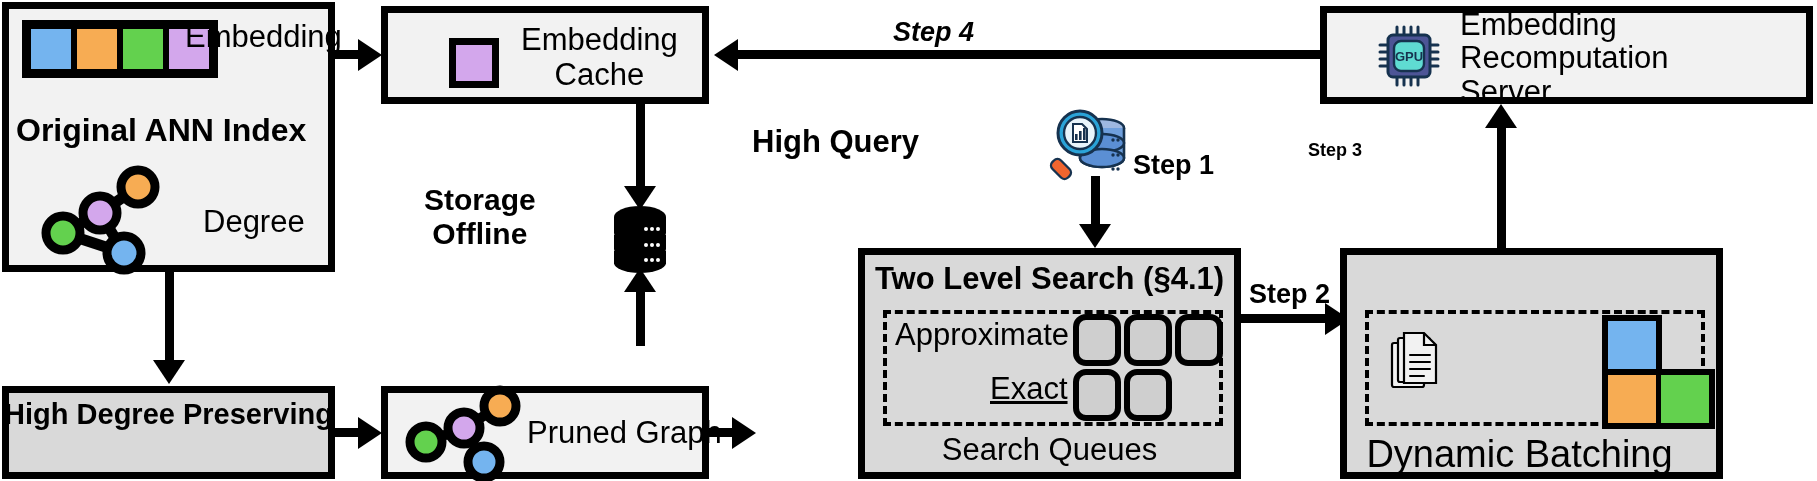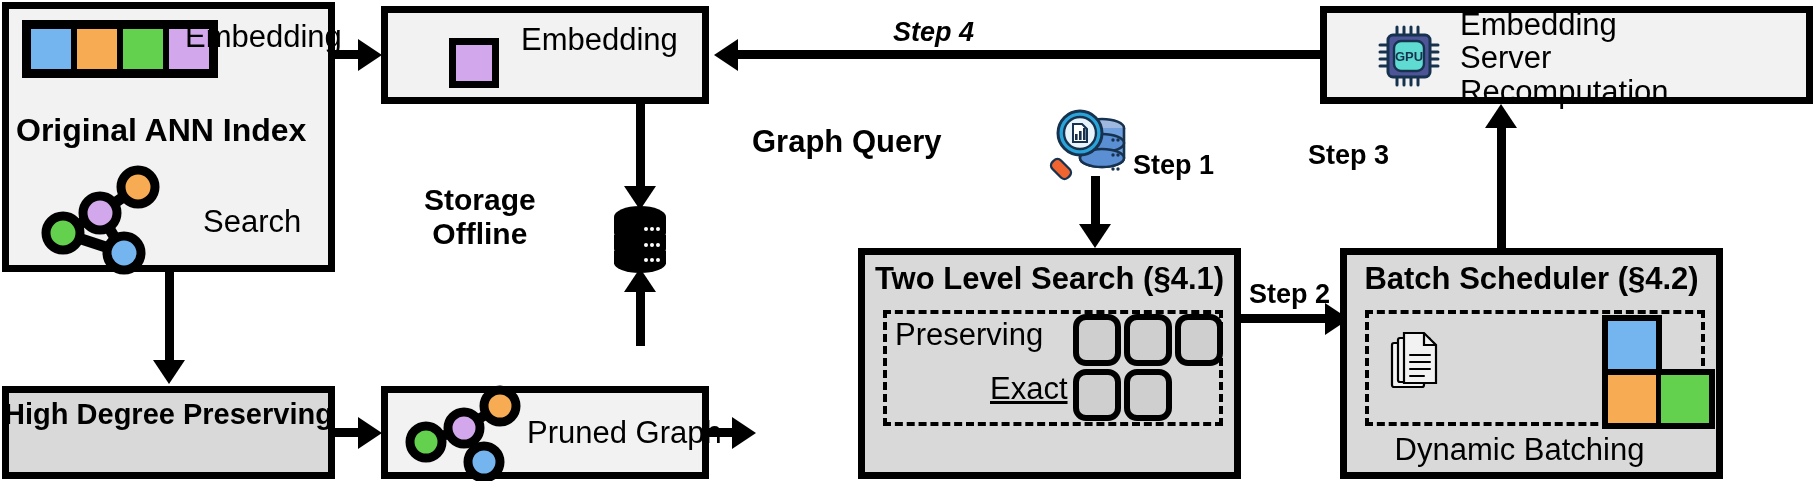--- a/index.html
+++ b/index.html
@@ -69,28 +69,29 @@
       <line x1="25" y1="68" x2="86" y2="88"></line>
     </g>
     <g stroke="#000" stroke-width="9">
       <circle cx="100" cy="22" r="17" fill="#f7ac53"></circle>
       <circle cx="62" cy="48" r="17" fill="#d3a7ec"></circle>
       <circle cx="25" cy="68" r="17" fill="#63d14e"></circle>
       <circle cx="86" cy="88" r="17" fill="#74b4ef"></circle>
     </g>
   </svg>
 
-  <div class="lbl" style="left:203px;top:205px;font-size:31px;">Search</div>
+  <div class="lbl" style="left:203px;top:205px;font-size:31px;">Degree</div>
 
   <div class="box" style="left:381px;top:6px;width:328px;height:98px;"></div>
 
   <div class="chip" style="left:449px;top:38px;width:50px;height:50px;background:#d3a7ec;"></div>
 
   <div class="lbl ctr" style="left:521px;top:23px;font-size:31px;">
     <div>Embedding</div>
+    <div>Cache</div>
   </div>
 
   <div class="ln hline" style="left:335px;top:50px;width:28px;"></div>
   <div class="arrow ar-right" style="left:358px;top:39px;"></div>
 
   <div class="lbl b ctr" style="left:424px;top:183px;font-size:30px;">
     <div>Storage</div>
     <div>Offline</div>
   </div>
 
@@ -149,21 +150,21 @@
   </svg>
 
   <div class="lbl" style="left:527px;top:416px;font-size:31px;">Pruned Graph</div>
 
   <div class="ln hline" style="left:335px;top:428px;width:28px;"></div>
   <div class="arrow ar-right" style="left:358px;top:417px;"></div>
 
   <div class="ln hline" style="left:709px;top:428px;width:28px;"></div>
   <div class="arrow ar-right" style="left:732px;top:417px;"></div>
 
-  <div class="lbl b" style="left:752px;top:125px;font-size:31px;">Graph Query</div>
+  <div class="lbl b" style="left:752px;top:125px;font-size:31px;">High Query</div>
 
   <svg style="position:absolute;left:1052px;top:103px;" width="80" height="78" viewBox="0 0 80 78">
     <g stroke="#16324f" stroke-width="2.6">
       <ellipse cx="50" cy="25" rx="22" ry="9" fill="#9fb8e0"></ellipse>
       <path d="M28 25 v30 a22 9 0 0 0 44 0 V25" fill="#6f9fdc"></path>
       <ellipse cx="50" cy="40" rx="22" ry="9" fill="#5b8fd4"></ellipse>
       <ellipse cx="50" cy="55" rx="22" ry="9" fill="#5b8fd4"></ellipse>
     </g>
     <g fill="#17324f">
       <circle cx="61" cy="37" r="1.7"></circle>
@@ -188,41 +189,41 @@
 
   <div class="ln vline" style="left:1091px;top:176px;height:54px;"></div>
   <div class="arrow ar-down" style="left:1079px;top:224px;"></div>
 
   <div class="box shaded" style="left:858px;top:248px;width:383px;height:231px;"></div>
 
   <div class="lbl b ctr" style="left:858px;top:262px;width:383px;font-size:31px;">Two Level Search (§4.1)</div>
 
   <div class="dashbox" style="left:883px;top:310px;width:340px;height:116px;"></div>
 
-  <div class="lbl" style="left:895px;top:318px;font-size:31px;">Preserving</div>
+  <div class="lbl" style="left:895px;top:318px;font-size:31px;">Approximate</div>
   <div class="slotrow" style="left:1073px;top:314px;">
     <div class="slot"></div>
     <div class="slot"></div>
     <div class="slot"></div>
   </div>
 
   <div class="lbl" style="left:990px;top:372px;font-size:31px;text-decoration:underline;">Exact</div>
   <div class="slotrow" style="left:1073px;top:369px;">
     <div class="slot"></div>
     <div class="slot"></div>
   </div>
 
+  <div class="lbl ctr" style="left:858px;top:433px;width:383px;font-size:31px;">Search Queues</div>
 
   <div class="lbl b" style="left:1249px;top:279px;font-size:27px;">Step 2</div>
   <div class="ln hline" style="left:1241px;top:314px;width:96px;"></div>
   <div class="arrow ar-right" style="left:1325px;top:303px;"></div>
 
   <div class="box shaded" style="left:1340px;top:248px;width:383px;height:231px;"></div>
 
-  <div class="lbl b ctr" style="left:1340px;top:262px;width:383px;font-size:31px;">Batch Scheduler (§4.2)</div>
 
   <div class="dashbox" style="left:1365px;top:310px;width:340px;height:116px;"></div>
 
   <svg style="position:absolute;left:1390px;top:331px;" width="52" height="66" viewBox="0 0 52 66">
     <g fill="#f2f2f2" stroke="#000" stroke-width="2.2">
       <rect x="2" y="12" width="32" height="44" rx="2"></rect>
       <rect x="8" y="7" width="32" height="44" rx="2"></rect>
       <path d="M14 2 h20 l12 12 v38 H14 z"></path>
       <path d="M34 2 v12 h12" fill="none"></path>
     </g>
@@ -236,23 +237,23 @@
 
   <div class="bsw" style="left:1602px;top:315px;">
     <div style="background:#74b4ef;"></div>
   </div>
 
   <div class="bsw" style="left:1602px;top:369px;">
     <div style="background:#f7ac53;"></div>
     <div style="background:#63d14e;"></div>
   </div>
 
-  <div class="lbl ctr" style="left:1340px;top:433px;width:359px;font-size:31px;">Dynamic Batching</div>
-
-  <div class="lbl b" style="left:1308px;top:140px;font-size:27px;text-align:right;">Step 3</div>
+  <div class="lbl ctr" style="left:1340px;top:433px;width:359px;font-size:38px;">Dynamic Batching</div>
+
+  <div class="lbl b" style="left:1308px;top:140px;font-size:18px;text-align:right;">Step 3</div>
   <div class="ln vline" style="left:1497px;top:128px;height:120px;"></div>
   <div class="arrow ar-up" style="left:1485px;top:104px;"></div>
 
   <div class="box" style="left:1320px;top:6px;width:493px;height:98px;"></div>
 
   <svg style="position:absolute;left:1378px;top:25px;" width="62" height="62" viewBox="0 0 62 62">
     <g stroke="#16324f" stroke-width="3" stroke-linecap="round">
       <line x1="19" y1="2" x2="19" y2="11"></line>
         <line x1="26" y1="2" x2="26" y2="11"></line>
       <line x1="33" y1="2" x2="33" y2="11"></line>
@@ -270,21 +271,21 @@
       <line x1="51" y1="34" x2="60" y2="34"></line>
         <line x1="51" y1="41" x2="60" y2="41"></line>
     </g>
     <rect x="10" y="10" width="42" height="42" rx="5" fill="#4d5596" stroke="#16324f" stroke-width="3"></rect>
     <rect x="16" y="16" width="30" height="30" rx="7" fill="#5fdbd2" stroke="#16324f" stroke-width="2.4"></rect>
     <text x="31" y="36" text-anchor="middle" font-family="Liberation Sans, sans-serif" font-size="13" font-weight="bold" fill="#16324f">GPU</text>
   </svg>
 
   <div class="lbl" style="left:1460px;top:8px;font-size:31px;line-height:1.08;">
     <div>Embedding</div>
+    <div>Recomputation</div>
     <div>Server</div>
-    <div>Recomputation</div>
   </div>
 
   <div class="lbl b" style="left:893px;top:17px;font-size:27px;font-style:italic;">Step 4</div>
   <div class="ln hline" style="left:738px;top:50px;width:582px;"></div>
   <div class="arrow ar-left" style="left:714px;top:39px;"></div>
 
 </div>
 
 </body></html>

